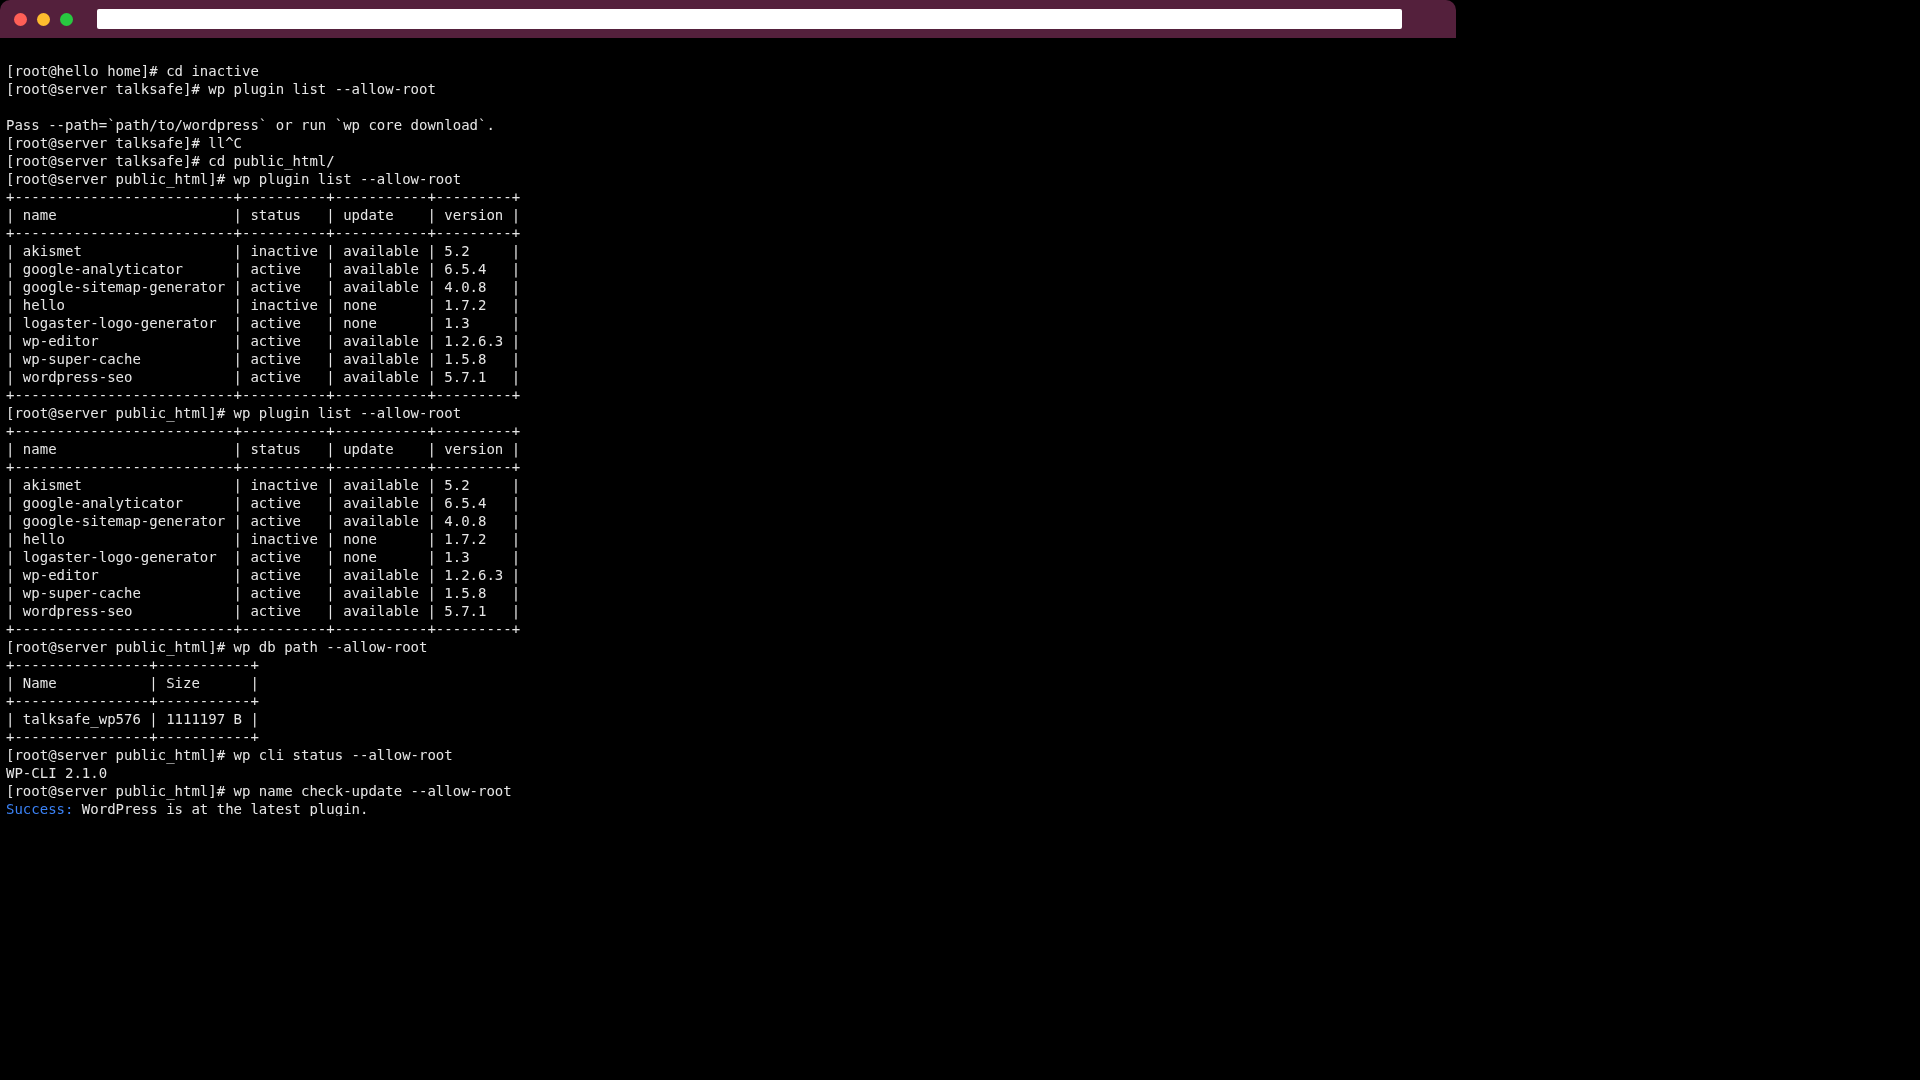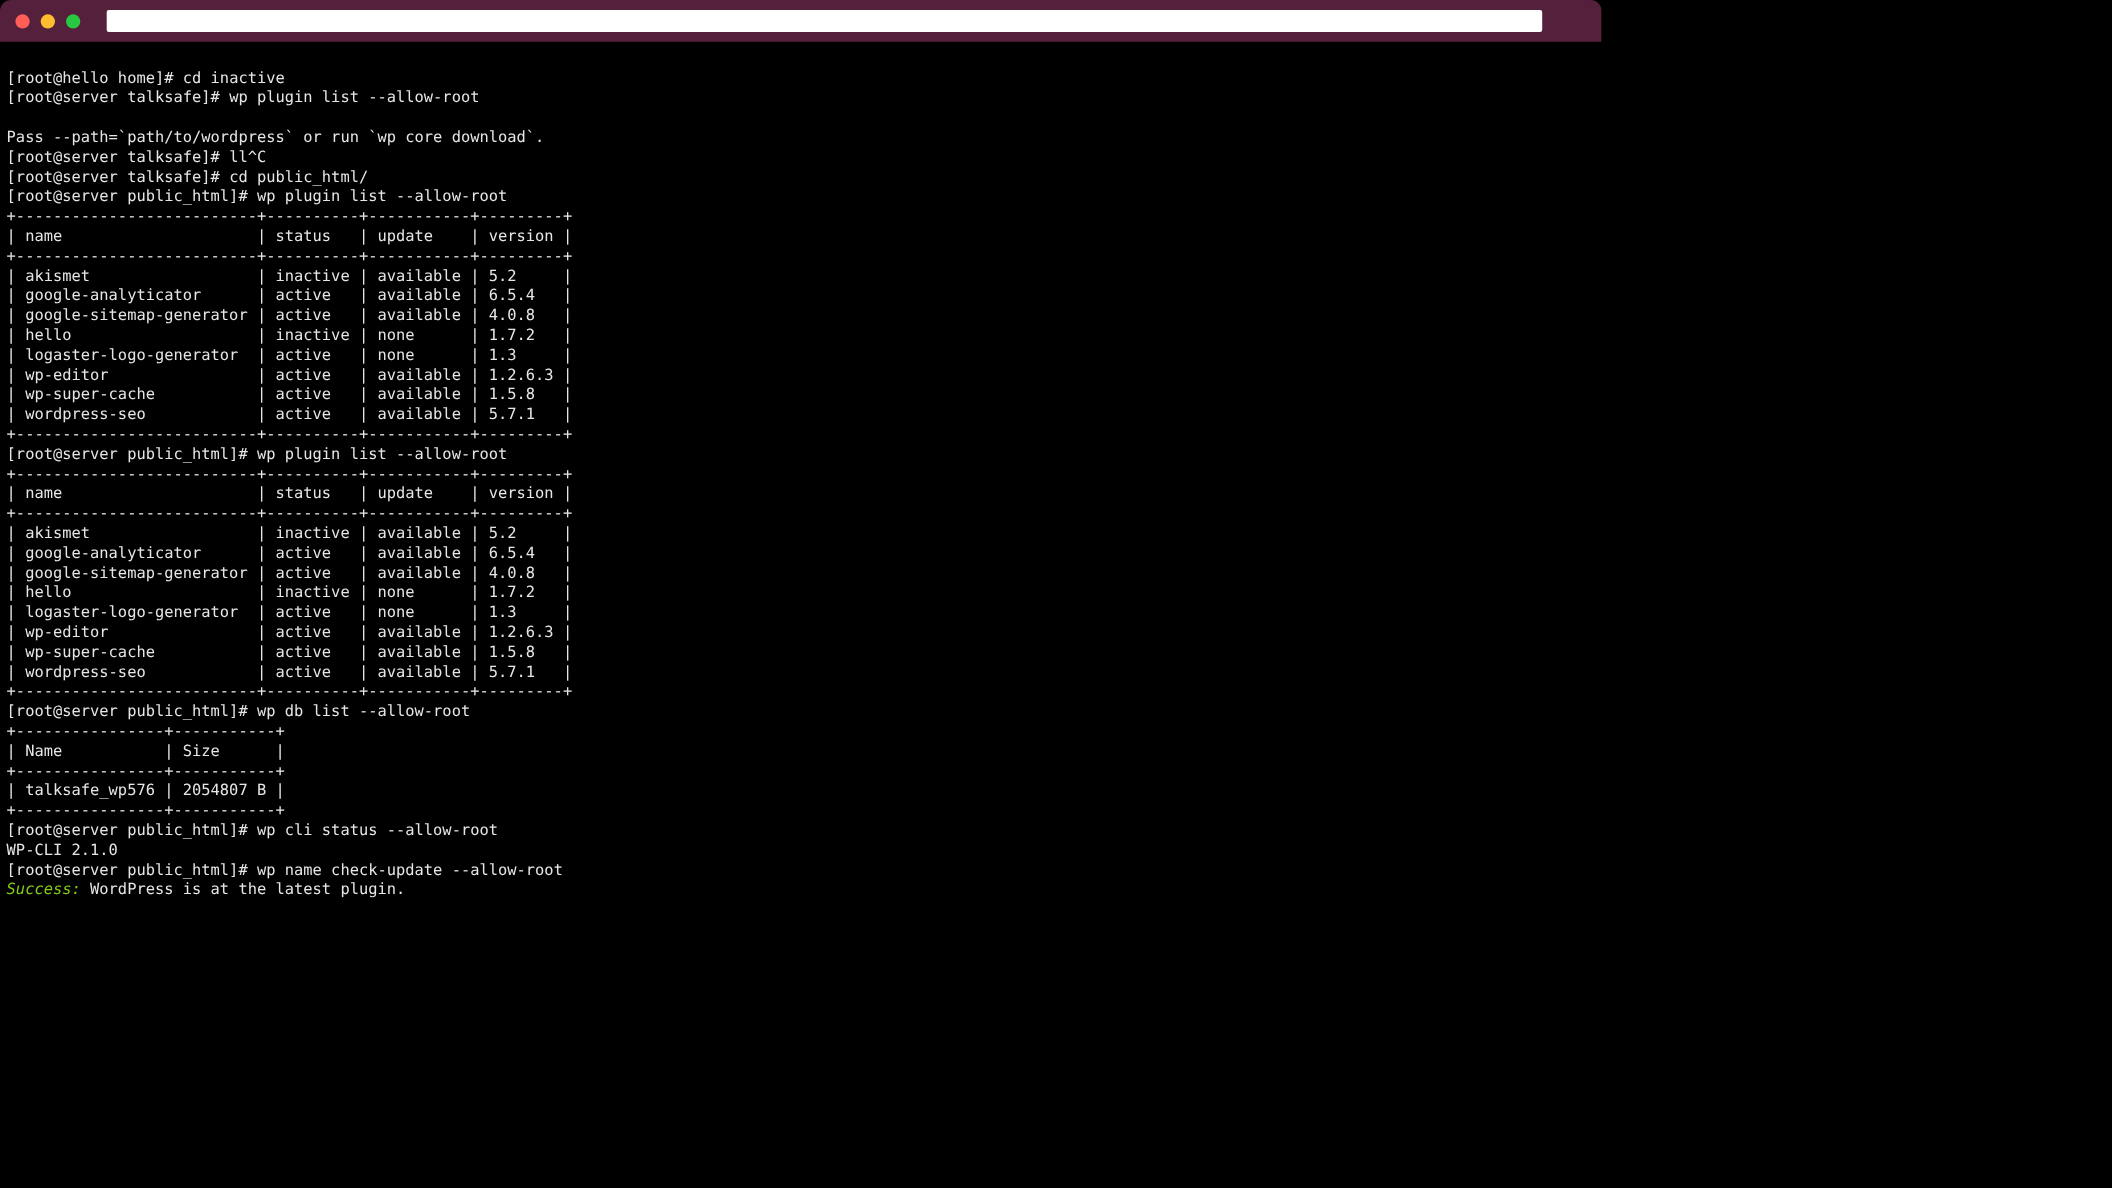--- a/index.html
+++ b/index.html
@@ -32,21 +32,21 @@
     height: 20px;
     background: #fff;
     border-radius: 2px;
     margin-left: 14px;
     margin-right: 40px;
   }
   .term {
     padding: 6px 6px 6px 6px;
     white-space: pre;
   }
-  .green { color: #84cc16; font-style: italic; }
+  .green { color: #3b82f6; }
   .cursor {
     display: inline-block;
     width: 8px;
     height: 15px;
     border: 1px solid #4dbf2a;
     vertical-align: text-bottom;
     margin-left: 1px;
   }
 </style>
 </head>
@@ -87,24 +87,24 @@
 <span>+--------------------------+----------+-----------+---------+</span>
 <span>| akismet                  | inactive | available | 5.2     |</span>
 <span>| google-analyticator      | active   | available | 6.5.4   |</span>
 <span>| google-sitemap-generator | active   | available | 4.0.8   |</span>
 <span>| hello                    | inactive | none      | 1.7.2   |</span>
 <span>| logaster-logo-generator  | active   | none      | 1.3     |</span>
 <span>| wp-editor                | active   | available | 1.2.6.3 |</span>
 <span>| wp-super-cache           | active   | available | 1.5.8   |</span>
 <span>| wordpress-seo            | active   | available | 5.7.1   |</span>
 <span>+--------------------------+----------+-----------+---------+</span>
-<span>[root@server public_html]# </span><span>wp db list --allow-root</span>
+<span>[root@server public_html]# </span><span>wp db path --allow-root</span>
 <span>+----------------+-----------+</span>
 <span>| Name           | Size      |</span>
 <span>+----------------+-----------+</span>
-<span>| talksafe_wp576 | 2054807 B |</span>
+<span>| talksafe_wp576 | 1111197 B |</span>
 <span>+----------------+-----------+</span>
 <span>[root@server public_html]# </span><span>wp cli status --allow-root</span>
 <span>WP-CLI 2.1.0</span>
 <span>[root@server public_html]# </span><span>wp name check-update --allow-root</span>
 <span class="green">Success:</span><span> WordPress is at the latest plugin.</span>
 <span>[root@server public_html]# </span><span class="cursor"></span>
 </div>
 
 </body></html>

